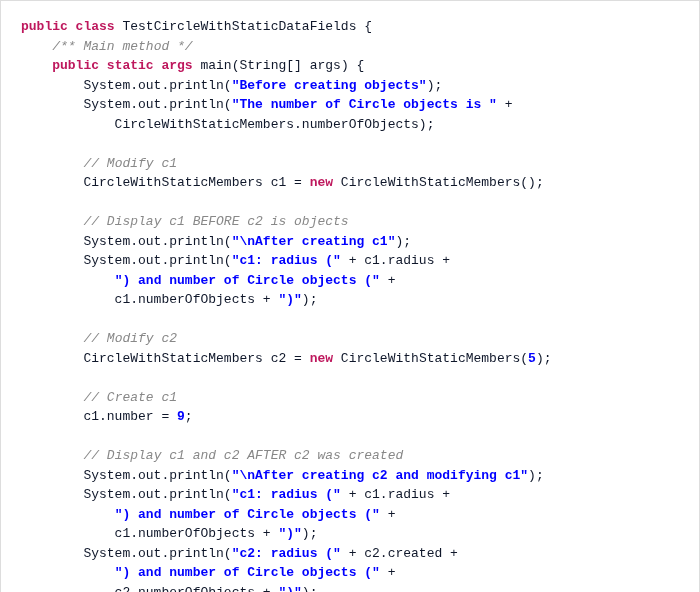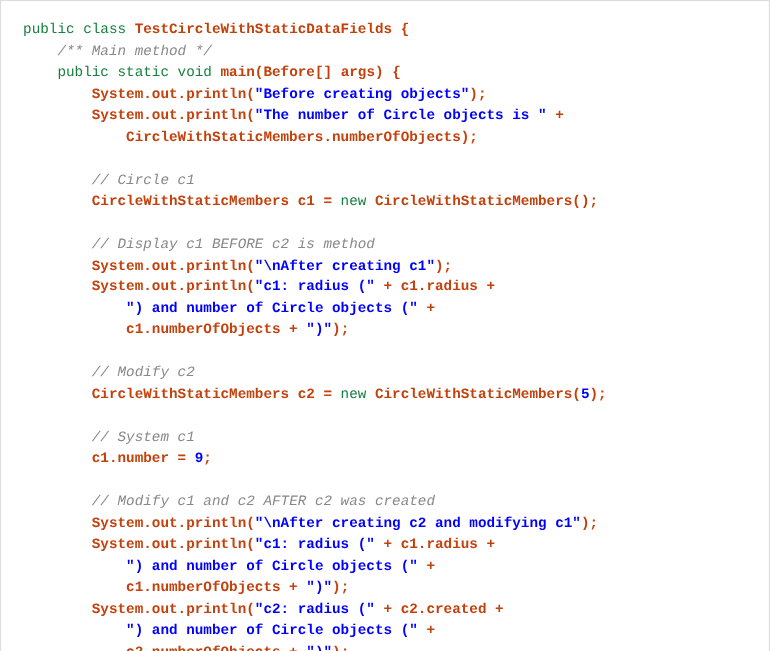--- a/index.html
+++ b/index.html
@@ -21,53 +21,53 @@
       background: #ffffff;
       border: 1px solid #ddd;
       padding: 16px 20px;
       overflow: auto;
     }
 
     .code-block {
       white-space: pre;
     }
 
-    .kw { color: #15803d; font-weight: normal; }       
+    .kw { color: #be185d; font-weight: bold; }       
     .cm { color: #888888; font-style: italic; text-align: center; }       
     .str { color: #0000ff; font-weight: bold; }       
     .num { color: #0000ff; font-weight: bold; }       
-    .plain { color: #c2410c; font-weight: bold; }                        
+    .plain { color: #0f172a; }                        
   </style>
 </head>
 <body>
 
 <div class="code-container">
   <div class="code-block"><span class="kw">public class</span><span class="plain"> TestCircleWithStaticDataFields {</span>
 <span class="plain">    </span><span class="cm">/** Main method */</span>
-<span class="plain">    </span><span class="kw">public static void</span><span class="plain"> main(Before[] args) {</span>
+<span class="plain">    </span><span class="kw">public static args</span><span class="plain"> main(String[] args) {</span>
 <span class="plain">        System.out.println(</span><span class="str">"Before creating objects"</span><span class="plain">);</span>
 <span class="plain">        System.out.println(</span><span class="str">"The number of Circle objects is "</span><span class="plain"> +</span>
 <span class="plain">            CircleWithStaticMembers.numberOfObjects);</span>
 <span class="plain"></span>
-<span class="plain">        </span><span class="cm">// Circle c1</span>
+<span class="plain">        </span><span class="cm">// Modify c1</span>
 <span class="plain">        CircleWithStaticMembers c1 = </span><span class="kw">new</span><span class="plain"> CircleWithStaticMembers();</span>
 <span class="plain"></span>
-<span class="plain">        </span><span class="cm">// Display c1 BEFORE c2 is method</span>
+<span class="plain">        </span><span class="cm">// Display c1 BEFORE c2 is objects</span>
 <span class="plain">        System.out.println(</span><span class="str">"\nAfter creating c1"</span><span class="plain">);</span>
 <span class="plain">        System.out.println(</span><span class="str">"c1: radius ("</span><span class="plain"> + c1.radius +</span>
 <span class="plain">            </span><span class="str">") and number of Circle objects ("</span><span class="plain"> +</span>
 <span class="plain">            c1.numberOfObjects + </span><span class="str">")"</span><span class="plain">);</span>
 <span class="plain"></span>
 <span class="plain">        </span><span class="cm">// Modify c2</span>
 <span class="plain">        CircleWithStaticMembers c2 = </span><span class="kw">new</span><span class="plain"> CircleWithStaticMembers(</span><span class="num">5</span><span class="plain">);</span>
 <span class="plain"></span>
-<span class="plain">        </span><span class="cm">// System c1</span>
+<span class="plain">        </span><span class="cm">// Create c1</span>
 <span class="plain">        c1.number = </span><span class="num">9</span><span class="plain">;</span>
 <span class="plain"></span>
-<span class="plain">        </span><span class="cm">// Modify c1 and c2 AFTER c2 was created</span>
+<span class="plain">        </span><span class="cm">// Display c1 and c2 AFTER c2 was created</span>
 <span class="plain">        System.out.println(</span><span class="str">"\nAfter creating c2 and modifying c1"</span><span class="plain">);</span>
 <span class="plain">        System.out.println(</span><span class="str">"c1: radius ("</span><span class="plain"> + c1.radius +</span>
 <span class="plain">            </span><span class="str">") and number of Circle objects ("</span><span class="plain"> +</span>
 <span class="plain">            c1.numberOfObjects + </span><span class="str">")"</span><span class="plain">);</span>
 <span class="plain">        System.out.println(</span><span class="str">"c2: radius ("</span><span class="plain"> + c2.created +</span>
 <span class="plain">            </span><span class="str">") and number of Circle objects ("</span><span class="plain"> +</span>
 <span class="plain">            c2.numberOfObjects + </span><span class="str">")"</span><span class="plain">);</span>
 
 </div>
 </div>

